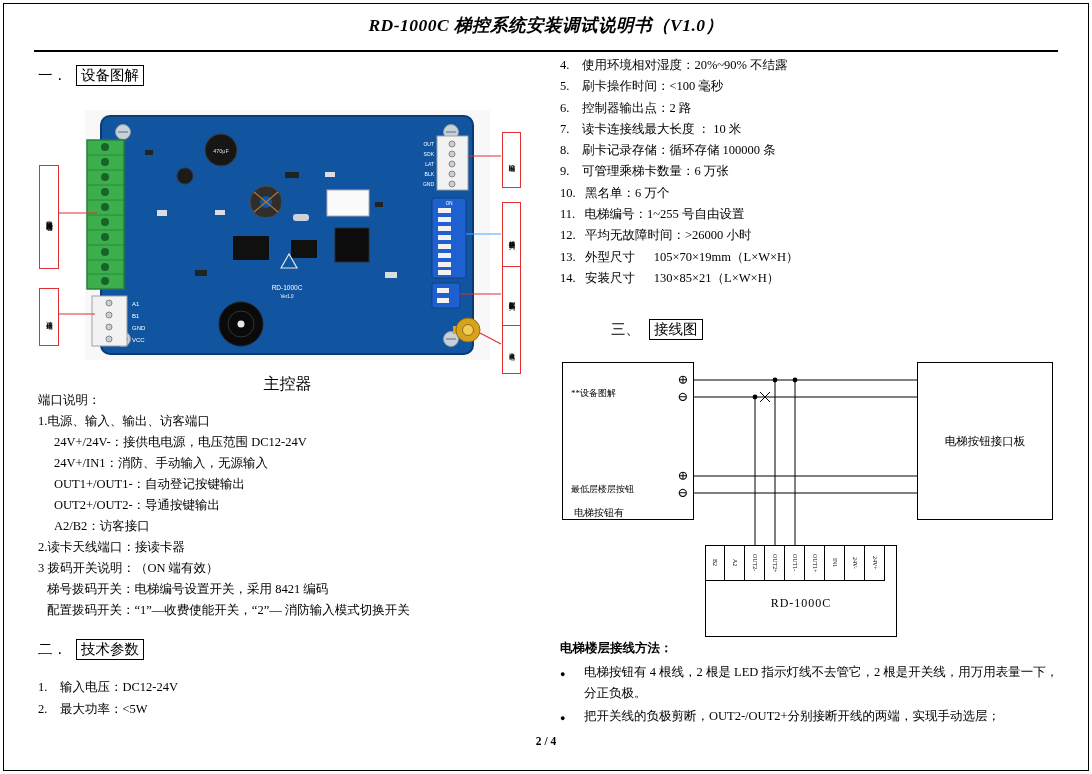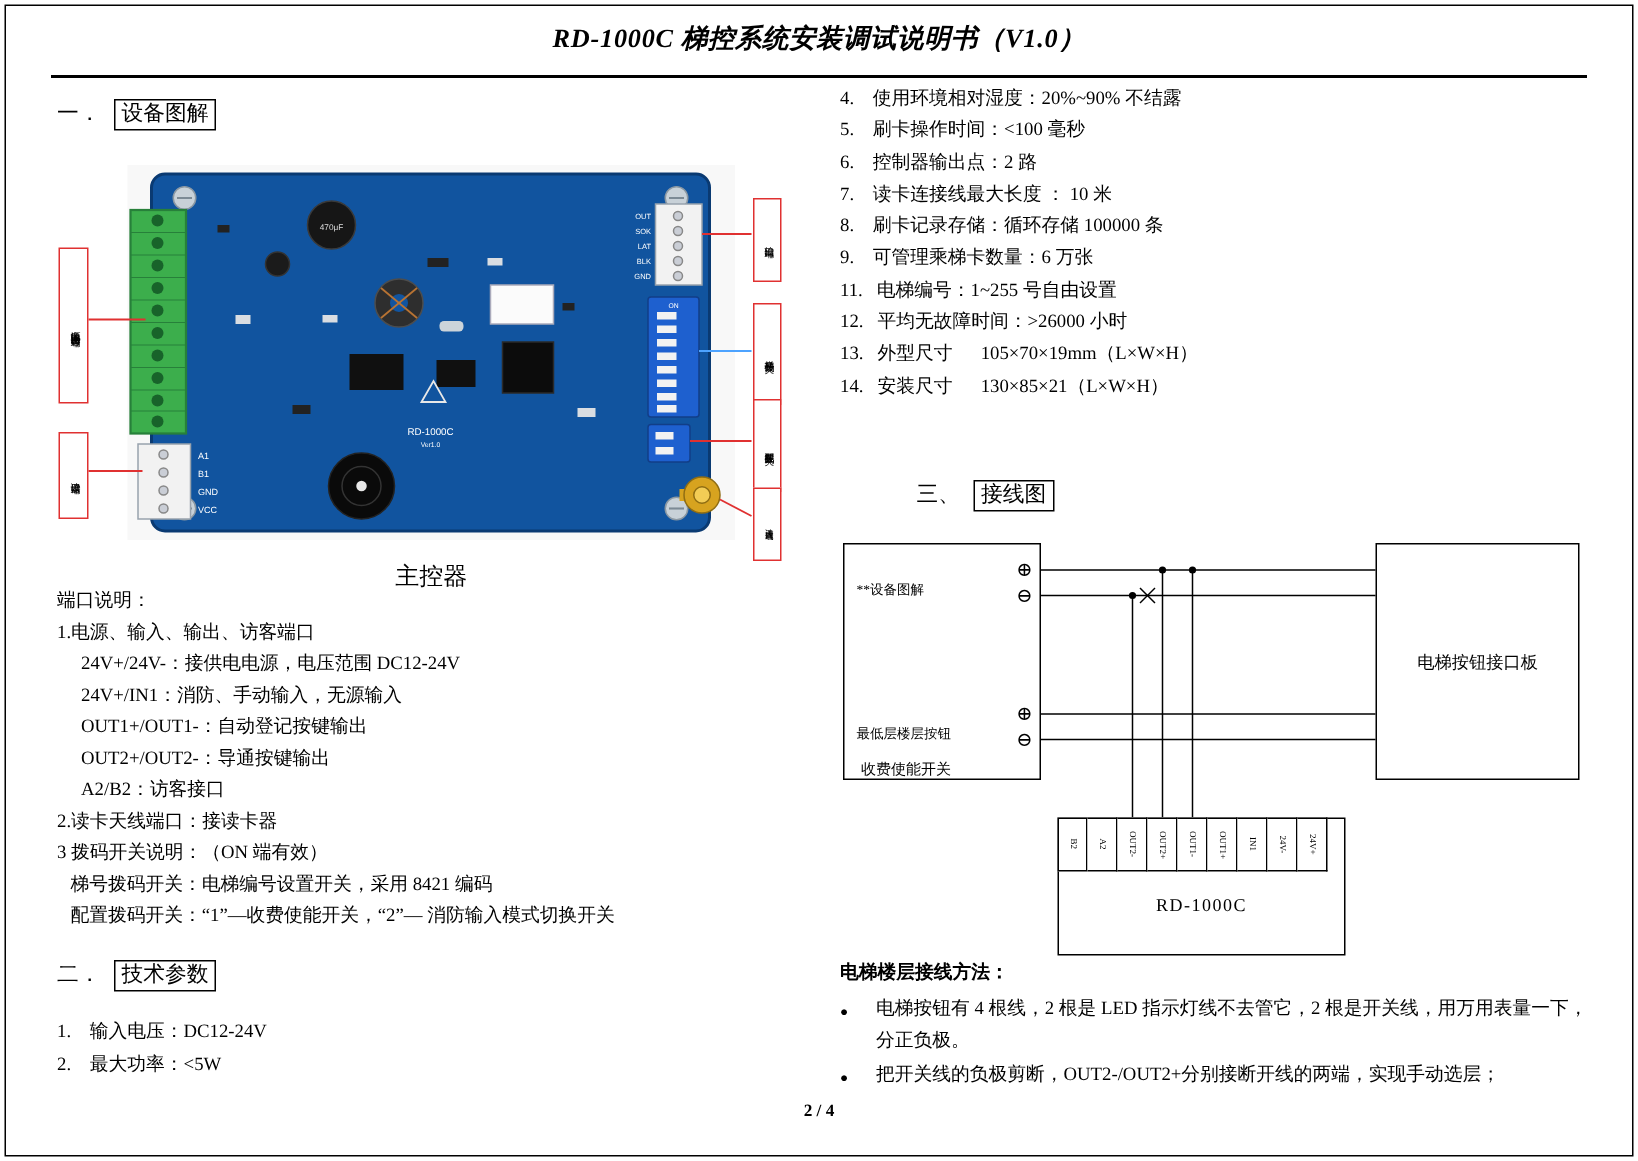--- a/index.html
+++ b/index.html
@@ -270,20 +270,21 @@
     <div class="param-line">2.    最大功率：&lt;5W</div>
   </div>
 
   <div class="spec-block">
     <div class="spec-line">4.    使用环境相对湿度：20%~90% 不结露</div>
     <div class="spec-line">5.    刷卡操作时间：&lt;100 毫秒</div>
     <div class="spec-line">6.    控制器输出点：2 路</div>
     <div class="spec-line">7.    读卡连接线最大长度 ： 10 米</div>
     <div class="spec-line">8.    刷卡记录存储：循环存储 100000 条</div>
     <div class="spec-line">9.    可管理乘梯卡数量：6 万张</div>
+    <div class="spec-line">10.   黑名单：6 万个</div>
     <div class="spec-line">11.   电梯编号：1~255 号自由设置</div>
     <div class="spec-line">12.   平均无故障时间：&gt;26000 小时</div>
     <div class="spec-line">13.   外型尺寸      105×70×19mm（L×W×H）</div>
     <div class="spec-line">14.   安装尺寸      130×85×21（L×W×H）</div>
   </div>
 
   <div class="sec-heading" style="left:563px; top:320px;margin-left:48px;">
     <span class="prefix">三、</span><span class="boxed">接线图</span>
   </div>
 
@@ -307,21 +308,21 @@
       </g>
     </svg>
 
     <div class="diag-box left-box">
       <div class="floor-label" style="left:8px; top:24px;">**设备图解</div>
       <div class="sym" style="left:112px; top:10px;">⊕</div>
       <div class="sym" style="left:112px; top:27px;">⊖</div>
       <div class="floor-label" style="left:8px; top:120px;">最低层楼层按钮</div>
       <div class="sym" style="left:112px; top:106px;">⊕</div>
       <div class="sym" style="left:112px; top:123px;">⊖</div>
-      <div class="panel-name">收费使能开关</div>
+      <div class="panel-name">电梯按钮有</div>
     </div>
 
     <div class="diag-box right-box">
       <div class="iface-label">电梯按钮接口板</div>
     </div>
 
     <div class="diag-box ctrl-box">
       <div class="term-strip">
         <div class="term-cell">
             <span>B2</span>

